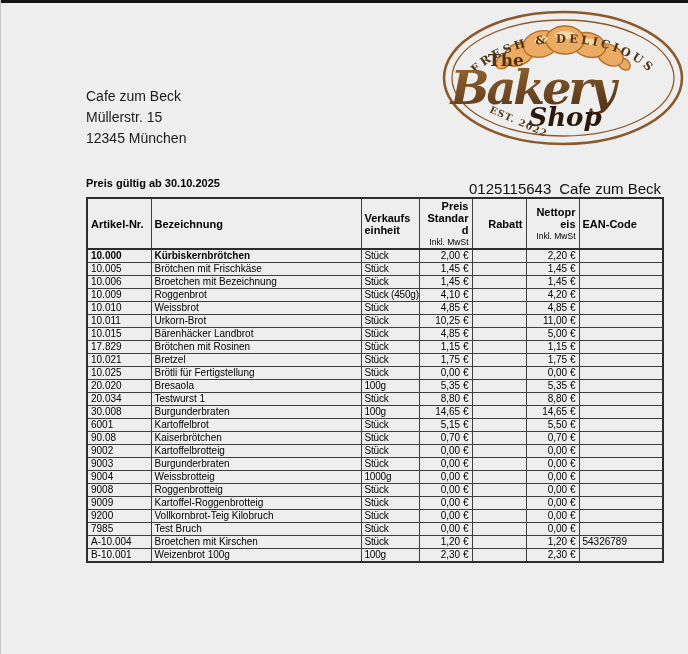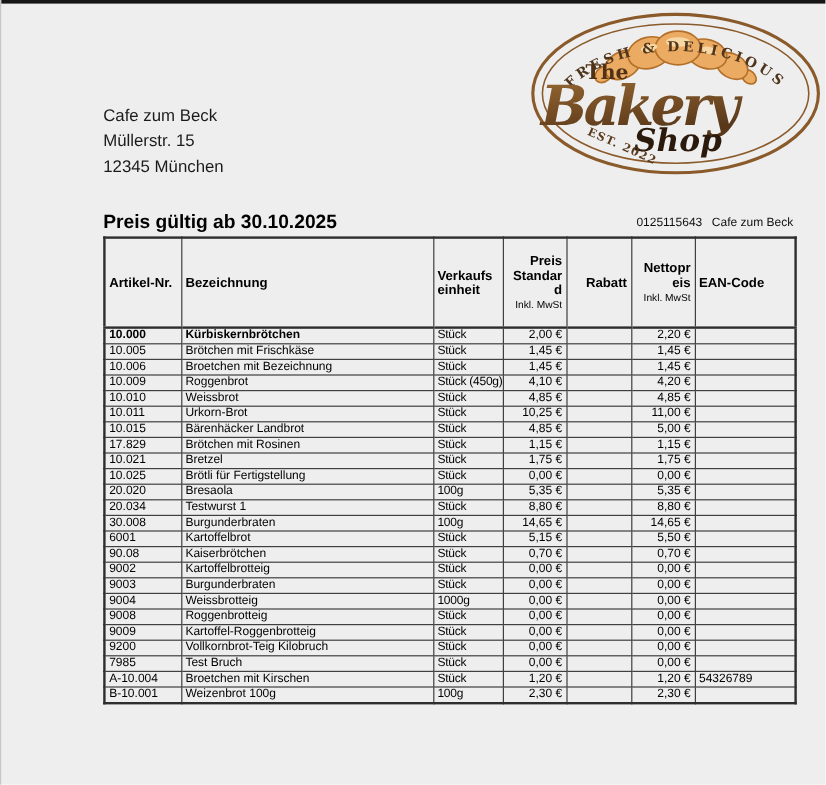--- a/index.html
+++ b/index.html
@@ -2,34 +2,34 @@
 <html><head>
 <meta charset="utf-8">
 <style>
   html,body{margin:0;padding:0;}
   body{font-family:"Liberation Sans",sans-serif;}
   .canvas{position:relative;width:688px;height:654px;background:#eeeeee;overflow:hidden;
           border-left:1px solid #c6c6c8;box-sizing:border-box;}
   .top-bar{position:absolute;left:0;top:0;width:688px;height:3px;background:#161616;}
   .logo{position:absolute;left:430px;top:2px;width:258px;height:156px;}
   .address{position:absolute;left:85px;top:86px;font-size:14px;line-height:21px;color:#1b1b1b;}
-  .price-note{position:absolute;left:85px;top:177px;font-size:16px;font-weight:bold;color:#000;}
-  .customer-ref{position:absolute;right:27px;top:180px;font-size:10px;color:#111;}
+  .price-note{position:absolute;left:85px;top:177px;font-size:11px;font-weight:bold;color:#000;}
+  .customer-ref{position:absolute;right:27px;top:180px;font-size:15px;color:#111;}
   .customer-ref .num{margin-right:8px;}
   table.price{position:absolute;left:85px;top:197px;width:576px;table-layout:fixed;
               border-collapse:collapse;border:2px solid #2e2e2e;background:transparent;}
   table.price col.c-artikel{width:64px;}
   table.price col.c-bezeichnung{width:210px;}
   table.price col.c-einheit{width:58px;}
   table.price col.c-preis{width:53px;}
   table.price col.c-rabatt{width:54px;}
   table.price col.c-netto{width:53px;}
   table.price col.c-ean{width:84px;}
   table.price th{border:1px solid #3f3f3f;border-bottom:2px solid #2e2e2e;height:51px;
-                 font-size:11px;font-weight:bold;color:#000;padding:13px 3px;vertical-align:middle;
+                 font-size:11px;font-weight:bold;color:#000;padding:1px 3px;vertical-align:middle;
                  text-align:left;box-sizing:border-box;}
   table.price th .hlabel{white-space:pre-line;line-height:12px;}
   table.price th.num .hlabel{text-align:right;}
   table.price th .hsub{font-size:8.5px;font-weight:normal;text-align:right;line-height:10px;margin-top:1px;}
   table.price th.num{text-align:right;}
   table.price td{border:1px solid #3f3f3f;height:13px;font-size:10px;line-height:12px;color:#000;
                  padding:0 3px;overflow:hidden;box-sizing:border-box;vertical-align:middle;}
   td.col-preis,td.col-netto{text-align:right;}
   td.col-einheit{white-space:pre;padding:0 2px;letter-spacing:-0.2px;}
   tr.bold-row td.col-artikel,tr.bold-row td.col-bezeichnung{font-weight:bold;}

